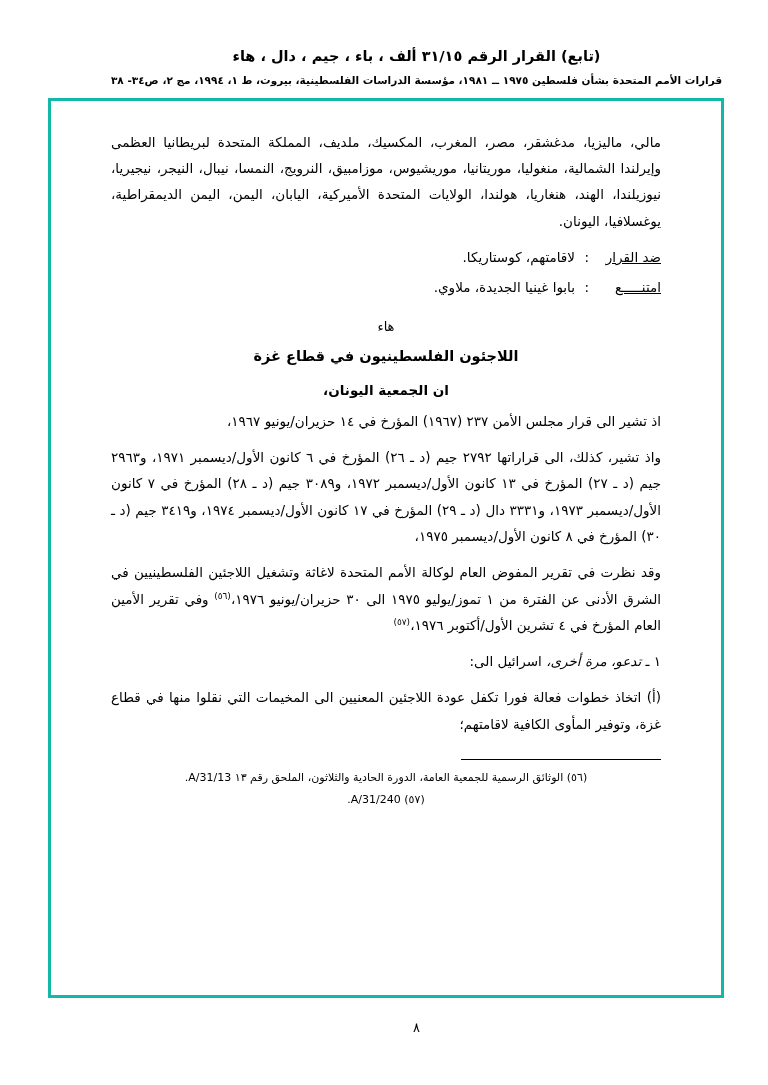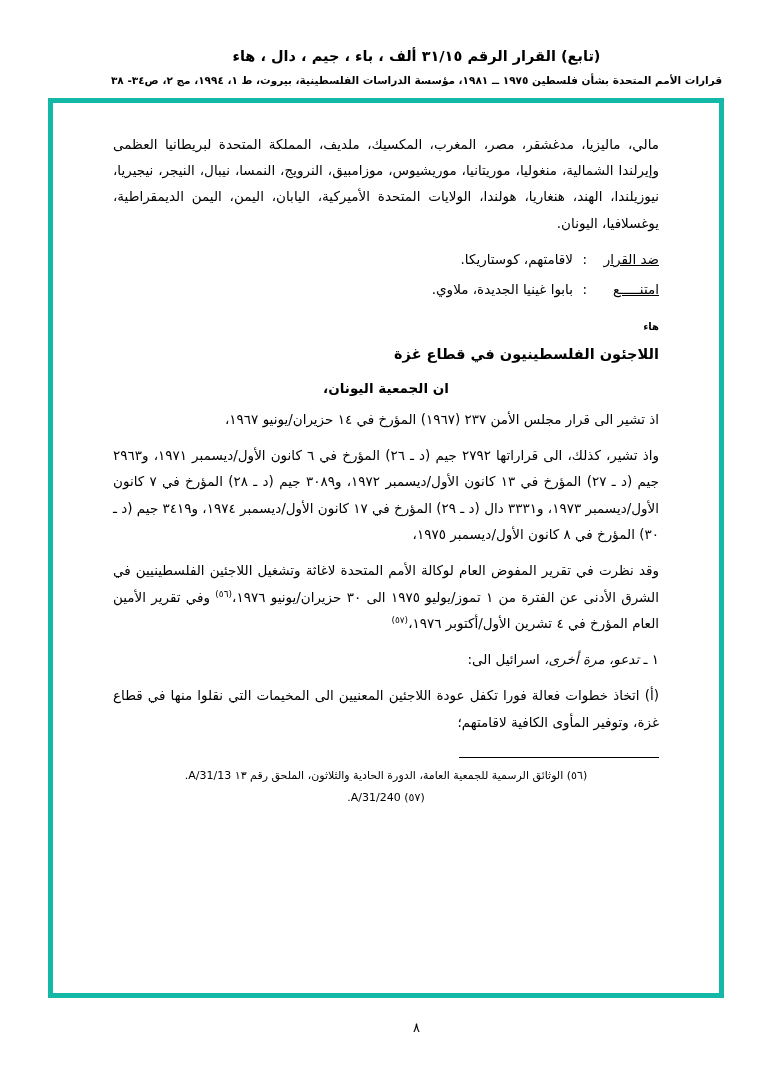--- a/index.html
+++ b/index.html
@@ -33,21 +33,21 @@
     line-height: 1.5;
     direction: rtl;
   }
   .doc-subtitle {
     font-size: 10.5px;
     font-weight: bold;
     margin-top: 6px;
     direction: rtl;
   }
   .green-frame {
-    border: 5px solid #14b8a6;
+    border: 3px solid #14b8a6;
     box-sizing: border-box;
     width: 676px;
     height: 900px;
     margin: 6px auto 0 auto;
     position: relative;
     background: #ffffff;
   }
   .frame-inner {
     padding: 28px 60px 10px 60px;
     box-sizing: border-box;
@@ -75,25 +75,27 @@
   .vote-label {
     display: inline-block;
     min-width: 72px;
     text-decoration: underline;
   }
   .vote-colon {
     display: inline-block;
     width: 14px;
   }
   .section-letter {
-    font-weight: bold;
-    font-size: 10px;
+    text-align: center;
+    font-weight: normal;
+    font-size: 13px;
     margin: 18px 0 14px 0;
   }
   .section-heading {
+    text-align: center;
     font-weight: bold;
     font-size: 14.5px;
     margin: 0 0 18px 0;
   }
   .assembly-line {
     font-weight: bold;
     font-size: 13.5px;
     margin: 0 0 10px 0;
     text-align: center;
   }

